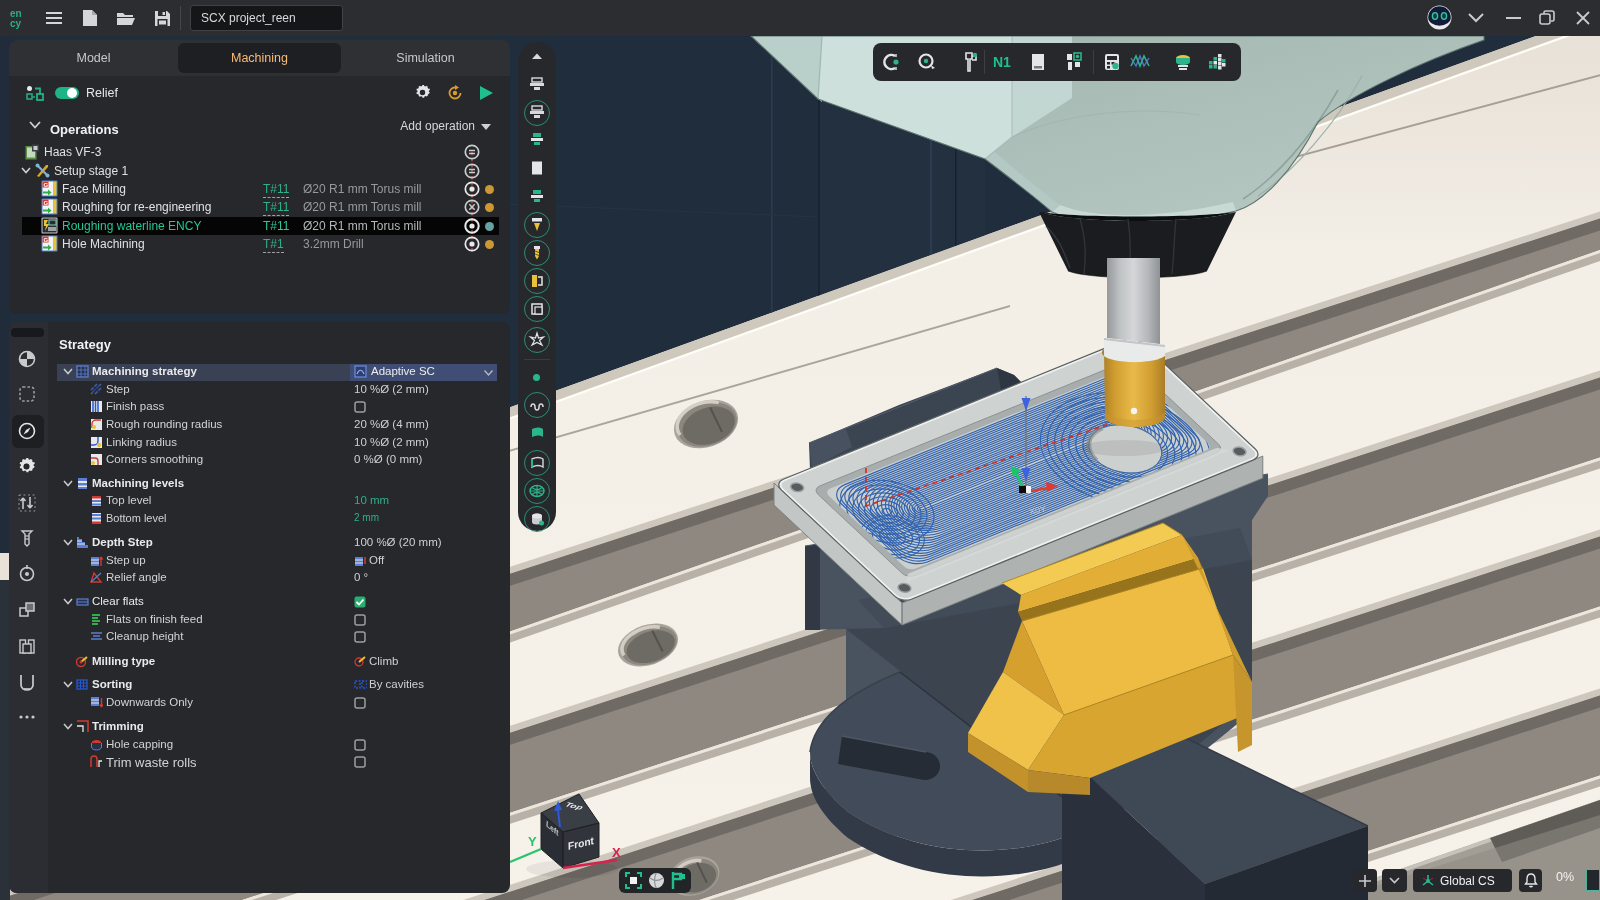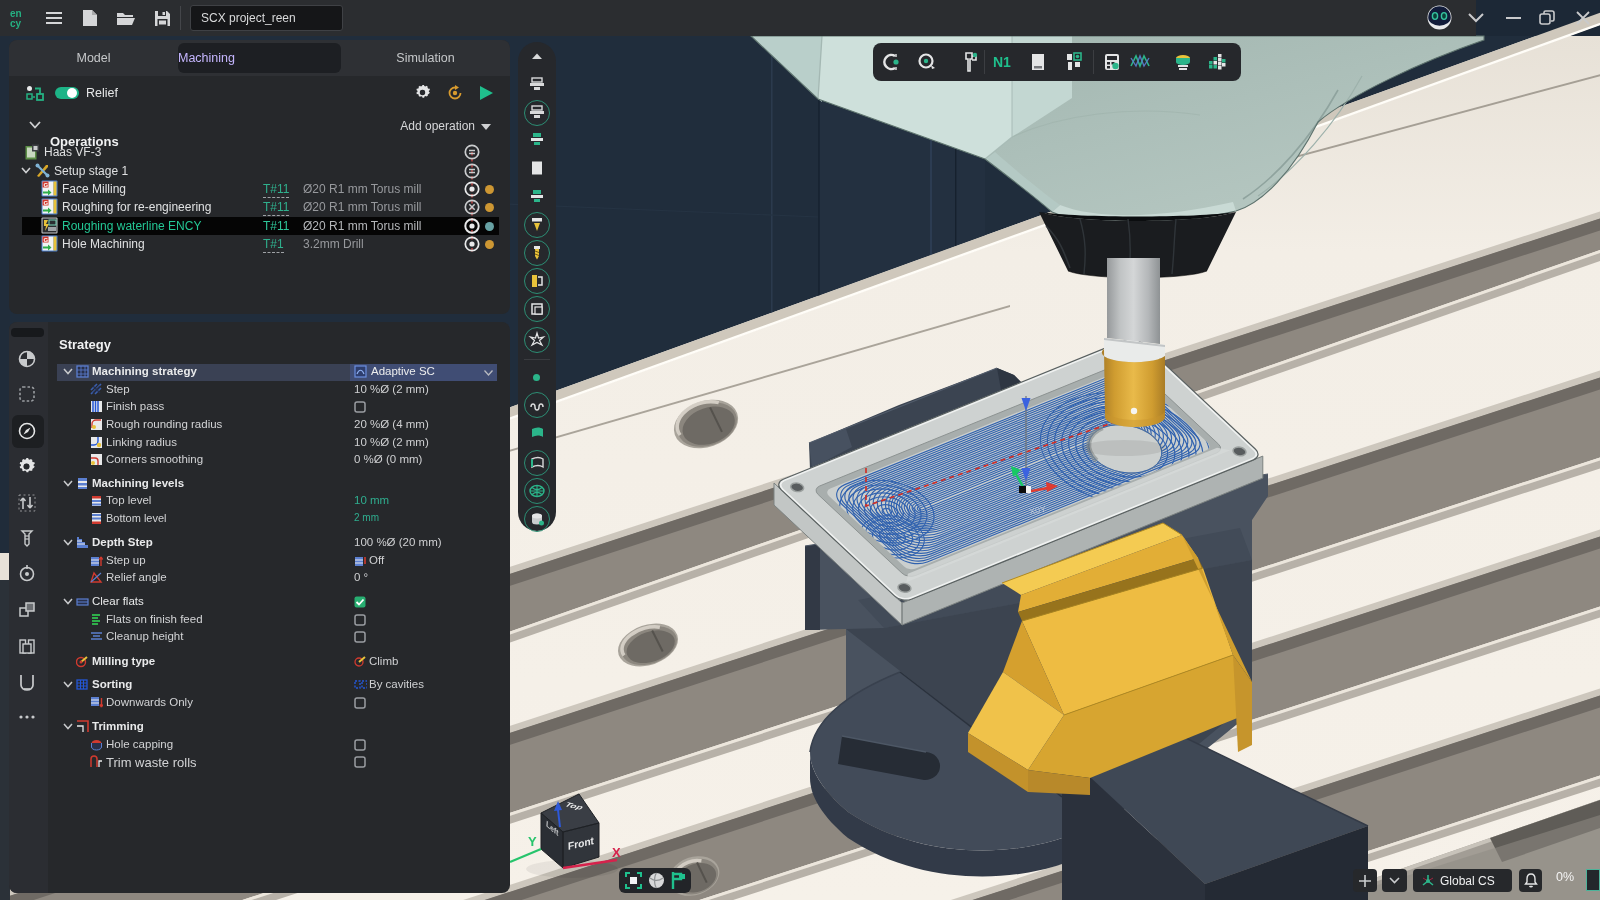--- a/index.html
+++ b/index.html
@@ -1,16 +1,16 @@
 <!DOCTYPE html>
 <html><head><meta charset="utf-8"><style>
 *{margin:0;padding:0;box-sizing:border-box}
 body{width:1600px;height:900px;overflow:hidden;font-family:"Liberation Sans",sans-serif;background:#1c2836;position:relative}
 .abs{position:absolute}
-#titlebar{position:absolute;left:0;top:0;width:1476px;height:36px;background:#2b2d30;z-index:50}
+#titlebar{position:absolute;left:0;top:0;width:1600px;height:36px;background:#2b2d30;z-index:50}
 #scene{position:absolute;left:0;top:0;z-index:1}
 .panel{position:absolute;left:9px;width:501px;background:#26282b;border-radius:8px;z-index:40}
 .row{position:absolute;font-size:12px;color:#d6d7d9;white-space:nowrap}
 </style></head><body>
 <svg id="scene" width="1600" height="900" viewBox="0 0 1600 900">
     <defs>
 <linearGradient id="tg" x1="0" y1="0" x2="0" y2="1">
         <stop offset="0" stop-color="#e7e1d7"></stop>
         <stop offset="0.25" stop-color="#f3eee6"></stop>
         <stop offset="1" stop-color="#f6f1e9"></stop>
@@ -307,21 +307,21 @@
       <g stroke="#c9cacc" stroke-width="1.8">
         <line x1="1" y1="1" x2="13" y2="13"></line>
         <line x1="13" y1="1" x2="1" y2="13"></line>
       </g>
     </svg>
   </div>
 <div class="panel" style="top:40px;height:274px">
     <div class="abs" style="left:0;top:0;width:501px;height:36px;background:#2e3034;border-radius:8px 8px 0 0"></div>
     <div class="abs" style="left:169px;top:3px;width:163px;height:30px;background:#1d1f23;border-radius:6px"></div>
     <div class="row" style="left:0;top:11px;width:169px;text-align:center;color:#c6c8ca;font-size:12.5px">Model</div>
-    <div class="row" style="left:169px;top:11px;width:163px;color:#c4b5fd;font-size:12.5px">Machining</div>
+    <div class="row" style="left:169px;top:11px;width:163px;text-align:center;color:#fdba74;font-size:12.5px">Machining</div>
     <div class="row" style="left:332px;top:11px;width:169px;text-align:center;color:#c6c8ca;font-size:12.5px">Simulation</div>
     <svg class="abs" style="left:17px;top:45px" width="18" height="17" viewBox="0 0 18 17">
       <circle cx="3.5" cy="3.5" r="2.5" fill="#e8e9ea"></circle>
       <rect x="1" y="9" width="5" height="5" fill="none" stroke="#25b182" stroke-width="1.5"></rect>
       <path d="M9,3.5 L14,3.5 L14,9" fill="none" stroke="#25b182" stroke-width="1.8"></path>
       <rect x="11" y="9" width="6" height="6" fill="none" stroke="#25b182" stroke-width="1.8"></rect>
       <path d="M6.5,12 L9,12" stroke="#25b182" stroke-width="1.5"></path>
     </svg>
     <div class="abs" style="left:46px;top:47px;width:24px;height:12px;background:#1db487;border-radius:6px"></div>
     <div class="abs" style="left:58px;top:48px;width:10px;height:10px;background:#fff;border-radius:50%"></div>
@@ -334,21 +334,21 @@
       <path d="M 14.5,9 A 5.5,5.5 0 1 1 9,3.5" fill="none" stroke="#d89b2e" stroke-width="1.8"></path>
       <path d="M 9,1 L 9,6 L 13,3.5 Z" fill="#d89b2e"></path>
       <circle cx="9" cy="9" r="2.2" fill="#d89b2e"></circle>
     </svg>
     <svg class="abs" style="left:470px;top:45px" width="15" height="16" viewBox="0 0 15 16">
       <path d="M1,1 L14,8 L1,15 Z" fill="#1fc08d"></path>
     </svg>
     <svg class="abs" style="left:20px;top:81px" width="12" height="8" viewBox="0 0 12 8">
       <path d="M1,1 L6,6.5 L11,1" stroke="#cfd0d2" stroke-width="1.8" fill="none"></path>
     </svg>
-    <div class="row" style="left:41px;top:94px;font-size:13px;font-weight:bold;color:#f0f1f2">Operations</div>
+    <div class="row" style="left:41px;top:82px;font-size:13px;font-weight:bold;color:#f0f1f2">Operations</div>
     <div class="row" style="left:250px;top:79px;width:216px;text-align:right;font-size:12px;color:#d5d6d8">Add operation</div>
     <svg class="abs" style="left:472px;top:84px" width="10" height="6" viewBox="0 0 10 6">
       <path d="M0,0 L10,0 L5,6 Z" fill="#cfd0d2"></path>
     </svg>
   </div>
 <div class="abs" style="left:22px;top:217px;width:477px;height:18px;background:#050505;z-index:41"></div>
 <svg class="abs" style="left:470px;top:152px;z-index:42" width="4" height="102" viewBox="0 0 4 102">
     <line x1="2" y1="0" x2="2" y2="102" stroke="#b23f3f" stroke-width="1.6" stroke-dasharray="3.5,2.5"></line>
   </svg>
 <svg class="abs" style="left:25px;top:144px;z-index:45" width="15" height="16" viewBox="0 0 15 16">

